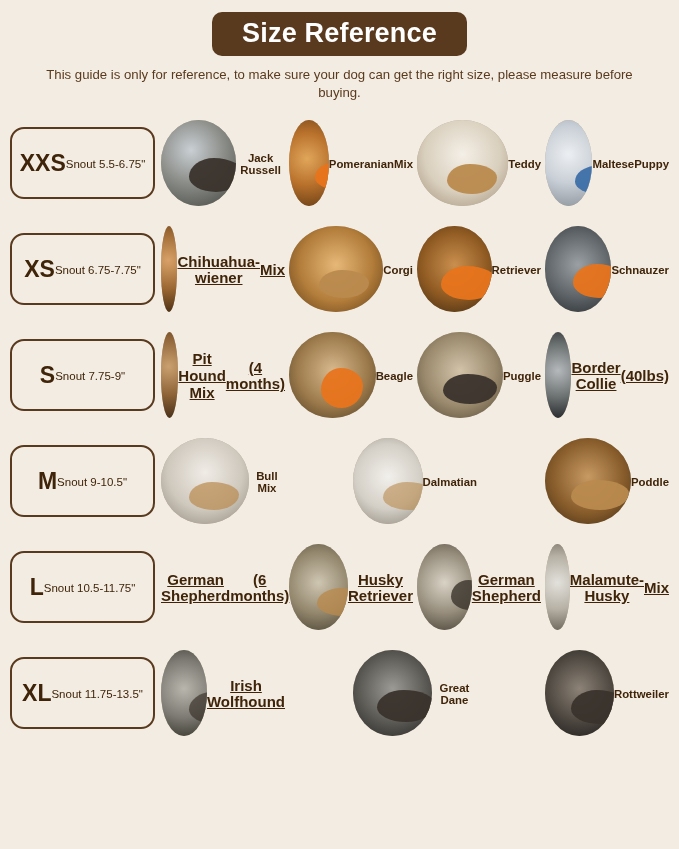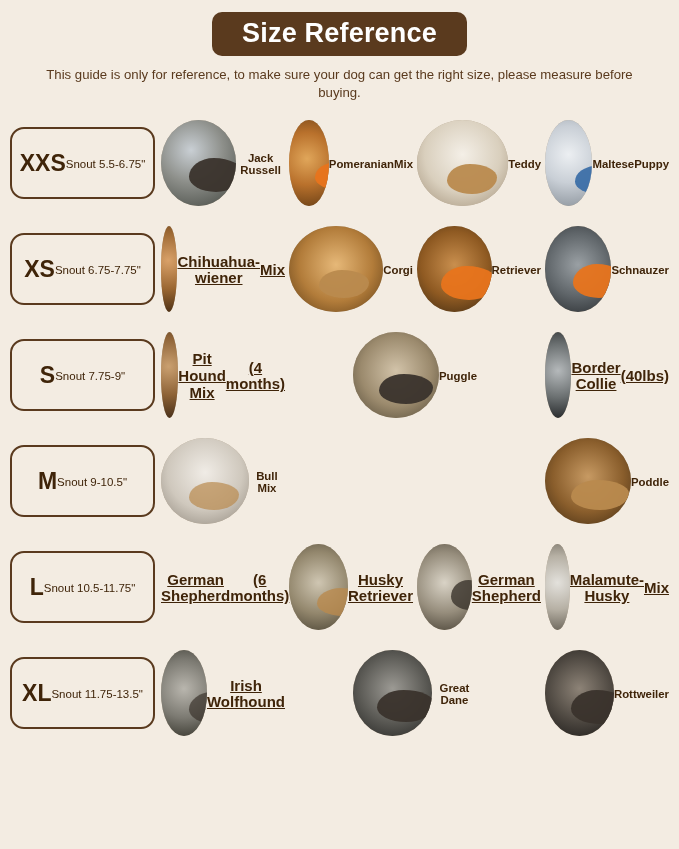--- a/index.html
+++ b/index.html
@@ -255,20 +255,27 @@
         <div class="card">
           <div class="thumb">
             <div class="inner g9"></div>
             <div class="muzzle m-orange" style="left:24px;top:44px;width:56px;height:30px;"></div>
           </div>
           <div class="caption small">Pit Hound Mix</div>
           <div class="caption small">(4 months)</div>
         </div>
         <div class="card">
           <div class="thumb">
+            <div class="inner g10"></div>
+            <div class="muzzle m-orange" style="left:32px;top:36px;width:42px;height:40px;"></div>
+          </div>
+          <div class="caption">Beagle</div>
+        </div>
+        <div class="card">
+          <div class="thumb">
             <div class="inner g11"></div>
             <div class="muzzle m-dark" style="left:26px;top:42px;width:54px;height:30px;"></div>
           </div>
           <div class="caption">Puggle</div>
         </div>
         <div class="card">
           <div class="thumb">
             <div class="inner g12"></div>
             <div class="muzzle m-dark" style="left:28px;top:40px;width:52px;height:32px;"></div>
           </div>
@@ -286,20 +293,27 @@
       <div class="cards">
         <div class="card">
           <div class="thumb">
             <div class="inner g13"></div>
             <div class="muzzle m-tan" style="left:28px;top:44px;width:50px;height:28px;opacity:.7;"></div>
           </div>
           <div class="caption">Bull Mix</div>
         </div>
         <div class="card">
           <div class="thumb">
+            <div class="inner g15"></div>
+            <div class="muzzle m-tan" style="left:30px;top:44px;width:52px;height:28px;opacity:.6;"></div>
+          </div>
+          <div class="caption">Dalmatian</div>
+        </div>
+        <div class="card">
+          <div class="thumb">
             <div class="inner g16"></div>
             <div class="muzzle m-tan" style="left:26px;top:42px;width:58px;height:30px;"></div>
           </div>
           <div class="caption">Poddle</div>
         </div>
       </div>
     </div>
 
     <div class="row">
       <div class="size-cell">

